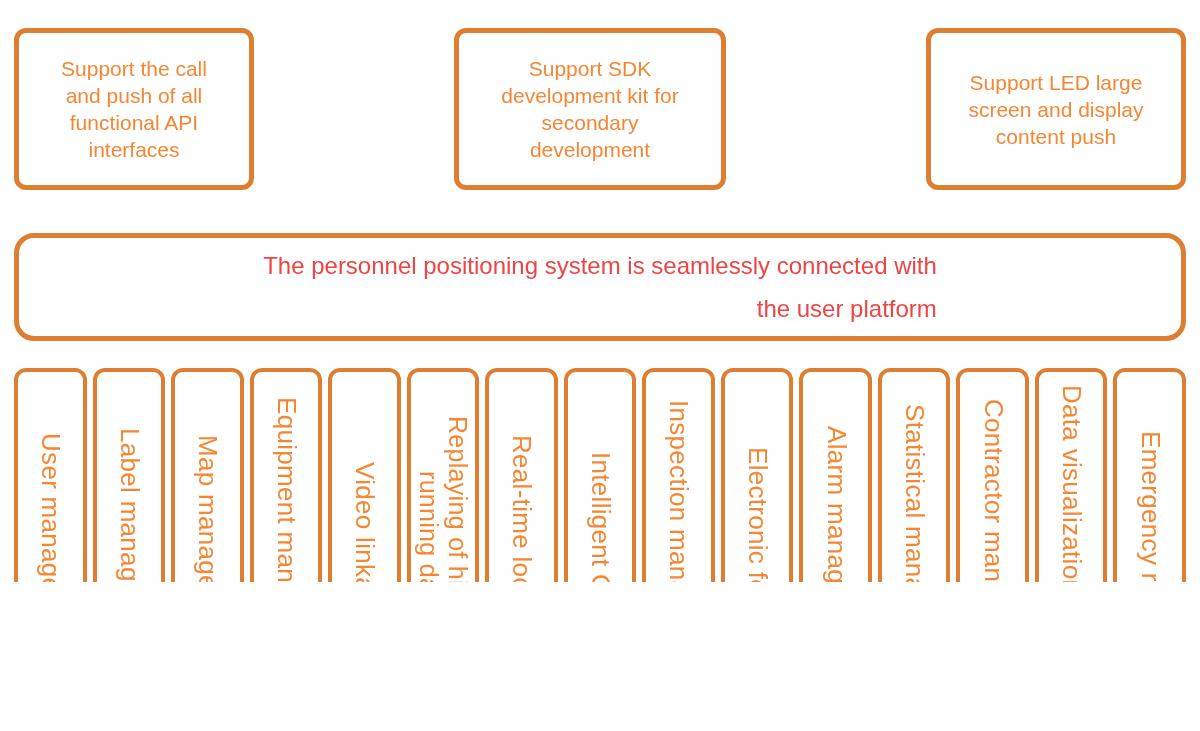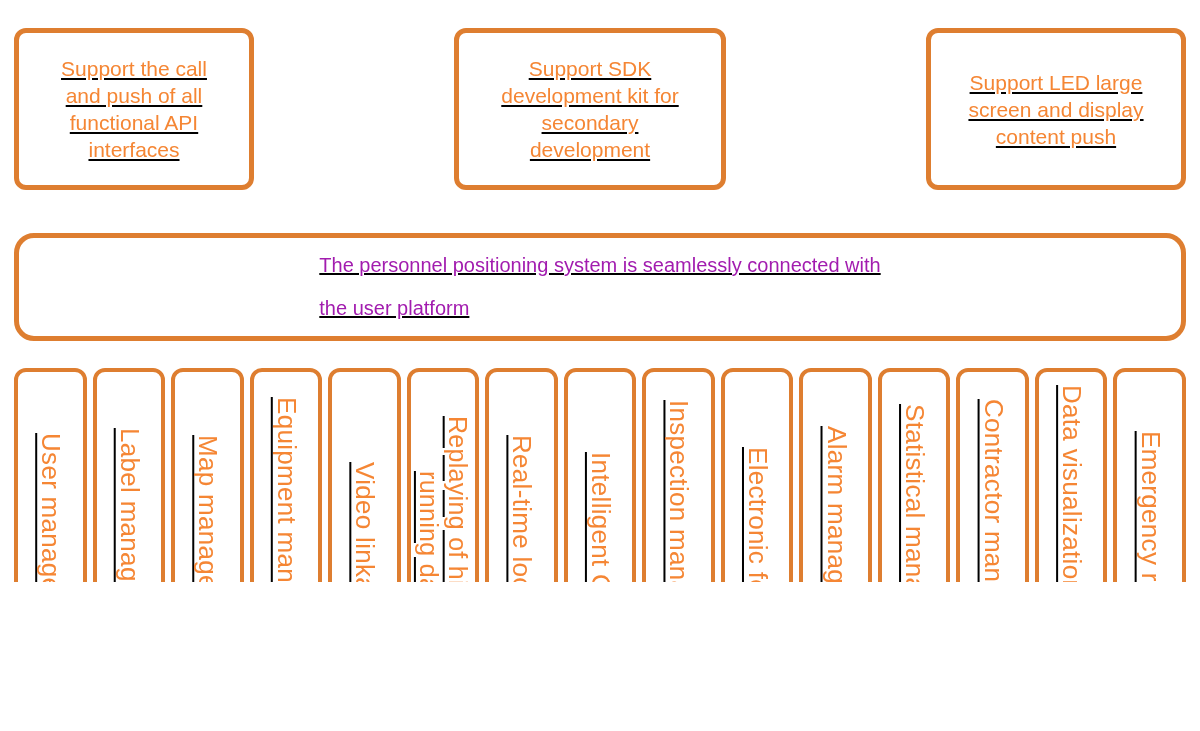--- a/index.html
+++ b/index.html
@@ -9,21 +9,20 @@
     font-family: "Liberation Sans", "DejaVu Sans", sans-serif;
   }
   .page {
     position: relative;
     width: 1200px;
     height: 582px;
     background: #ffffff;
     box-sizing: border-box;
     padding: 28px 14px 0 14px;
     overflow: hidden;
-    text-decoration: underline;
   }
   .top-row {
     display: flex;
     justify-content: space-between;
     height: 162px;
   }
   .feature-box {
     box-sizing: border-box;
     border: 5px solid #DE7E30;
     border-radius: 12px;
@@ -49,24 +48,24 @@
     margin-top: 43px;
     height: 108px;
     border: 5px solid #DE7E30;
     border-radius: 20px;
     background: #ffffff;
     display: flex;
     align-items: center;
     justify-content: center;
   }
   .banner-label {
-    color: #a21caf;
-    font-size: 20px;
+    color: #ef4444;
+    font-size: 24px;
     line-height: 43px;
-    text-align: left;
+    text-align: right;
     white-space: pre-line;
   }
   .module-row {
     margin-top: 27px;
     display: flex;
     gap: 6px;
     height: 348px;
   }
   .module-box {
     flex: 1 1 0;

